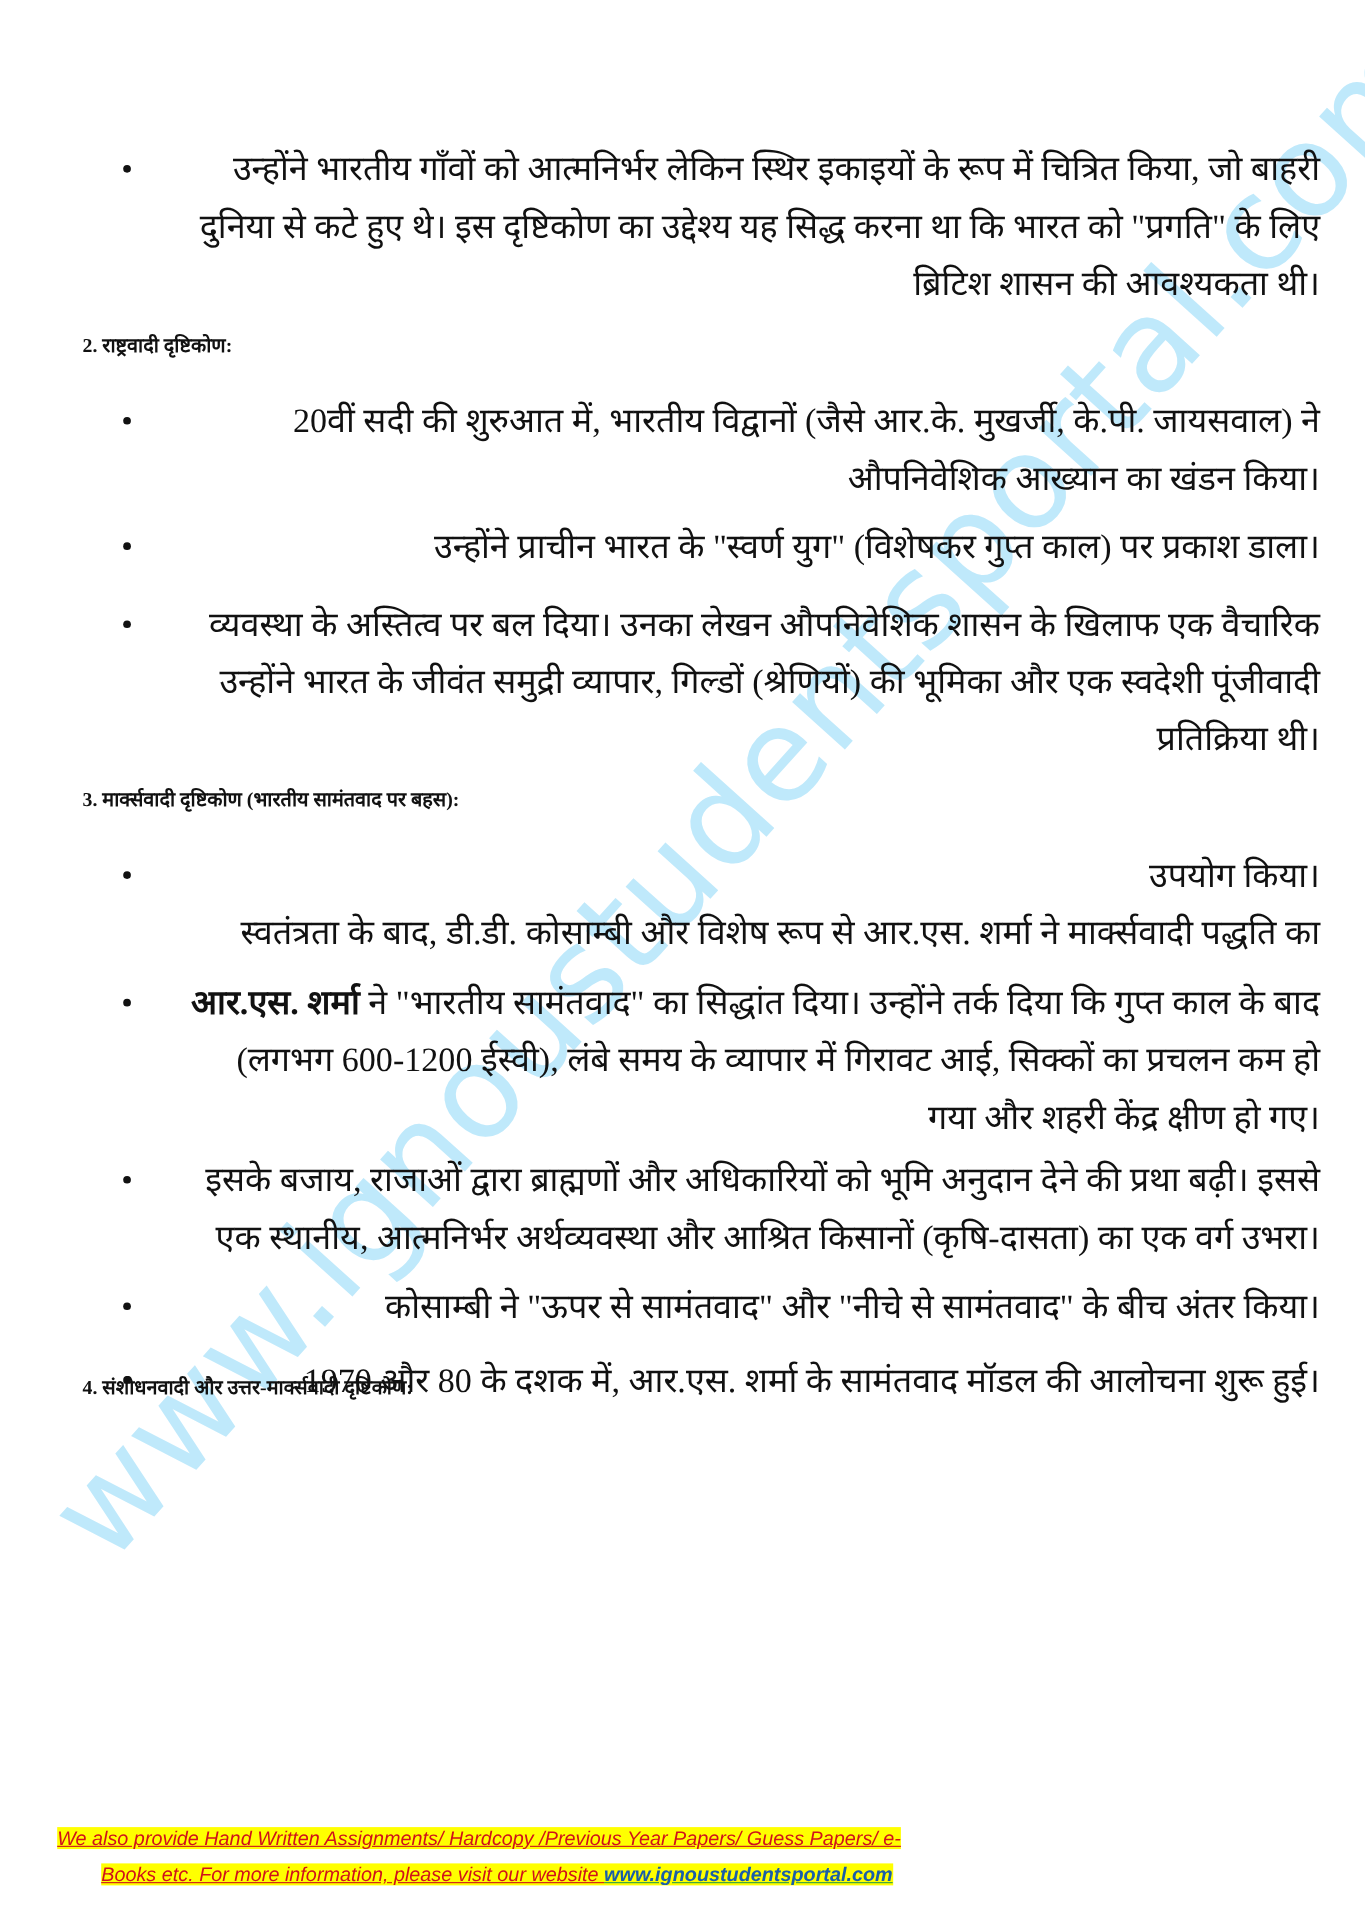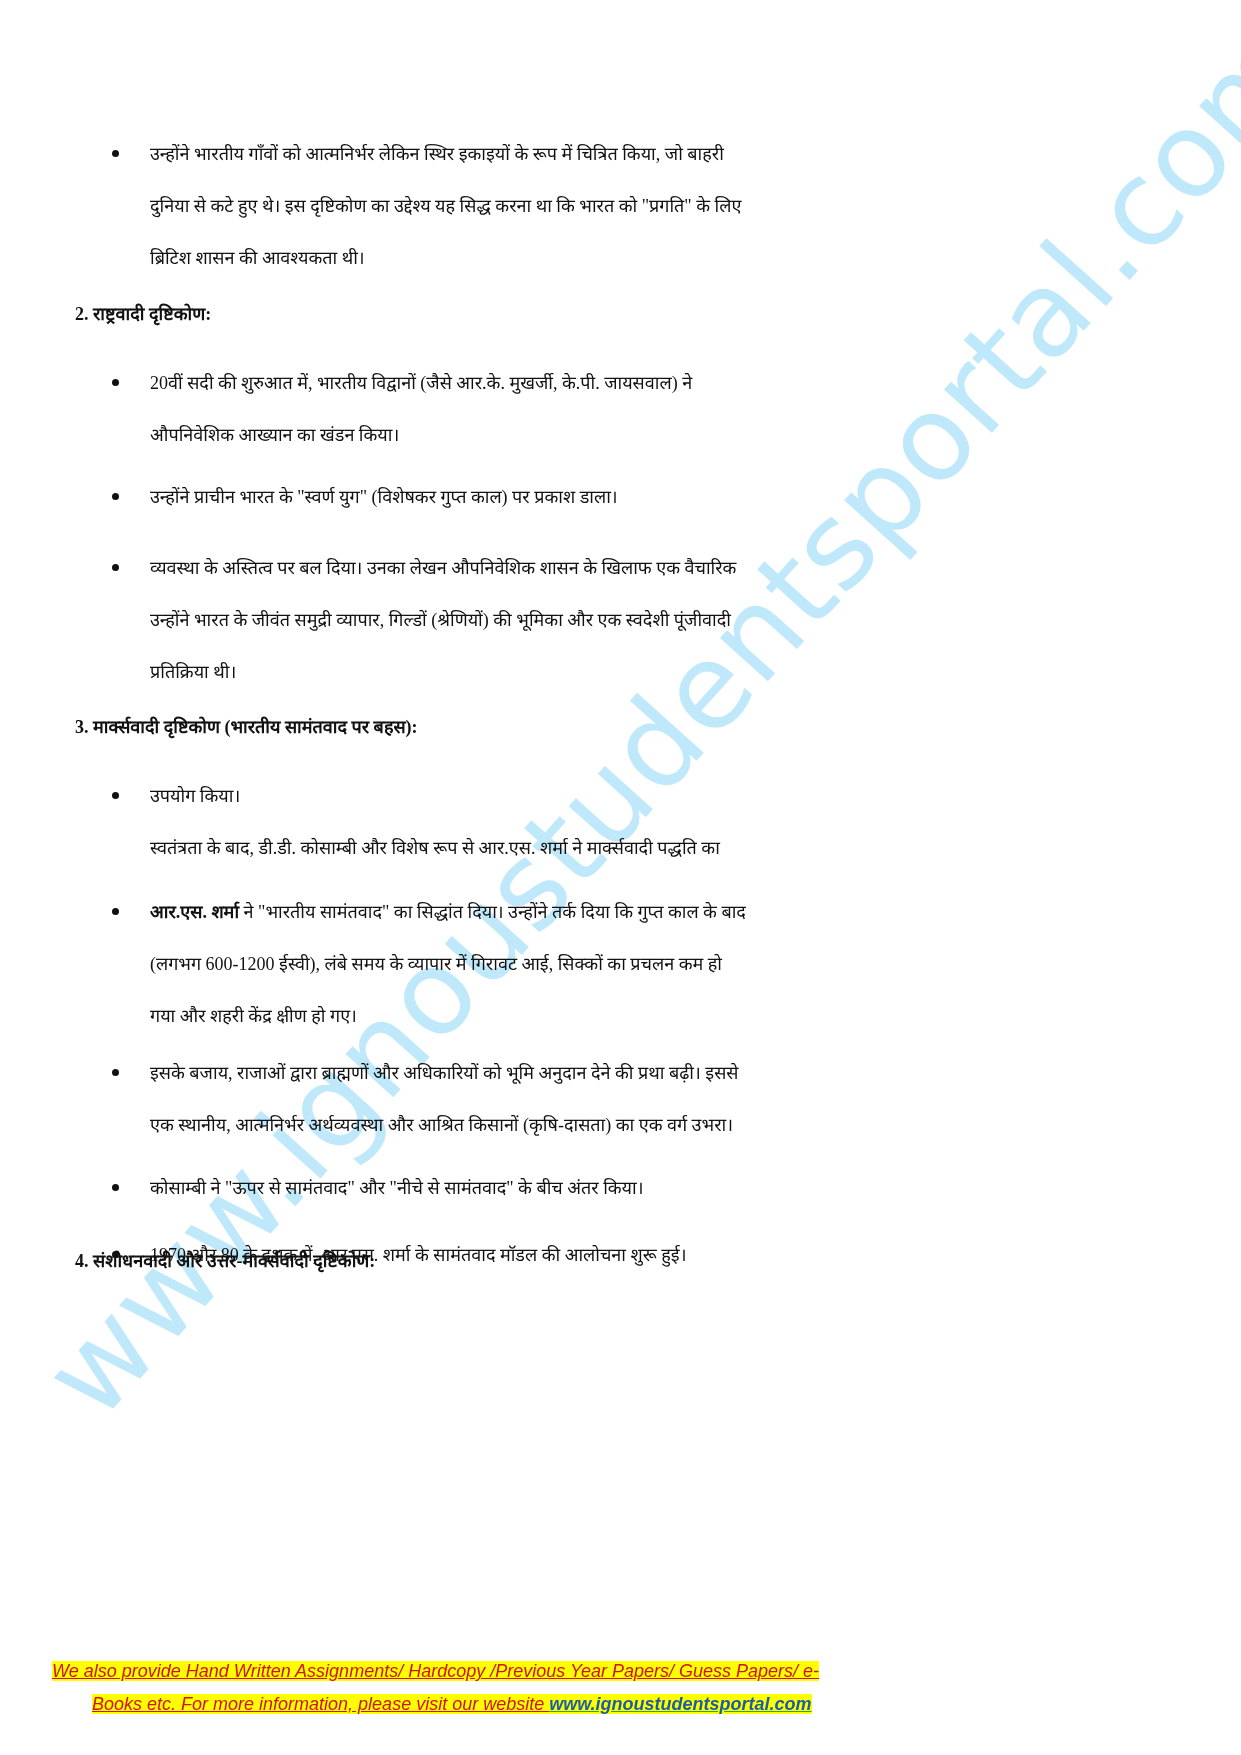--- a/index.html
+++ b/index.html
@@ -8,21 +8,21 @@
     font-family: "Liberation Serif", "DejaVu Serif", serif; color: #111;
   }
   .watermark {
     position: absolute; left: 570px; top: 840px; width: 1500px; margin-left: -750px; margin-top: -70px;
     text-align: center; transform: rotate(-48deg); transform-origin: center center;
     font-family: "DejaVu Sans", "Liberation Sans", sans-serif; font-size: 118px; letter-spacing: 1px;
     color: #bfe9fb; line-height: 140px; white-space: nowrap; z-index: 0; pointer-events: none;
   }
   .content { position: absolute; left: 0; top: 0; width: 1241px; z-index: 1; }
   .bullet {
-    position: absolute; left: 112px; width: 1050px; padding-left: 38px; font-size: 18px; line-height: 52px;
+    position: absolute; left: 112px; width: 1050px; padding-left: 38px; font-size: 31px; line-height: 52px; text-align: right;
   }
   .bullet .dot {
     position: absolute; left: 0; top: 22px; width: 7px; height: 7px; border-radius: 50%; background: #111;
   }
   .heading {
     position: absolute; left: 75px; font-size: 18px; font-weight: bold; line-height: 40px;
   }
   .bold { font-weight: bold; }
   .footer {
     position: absolute; left: 52px; top: 1655px; width: 1135px;

